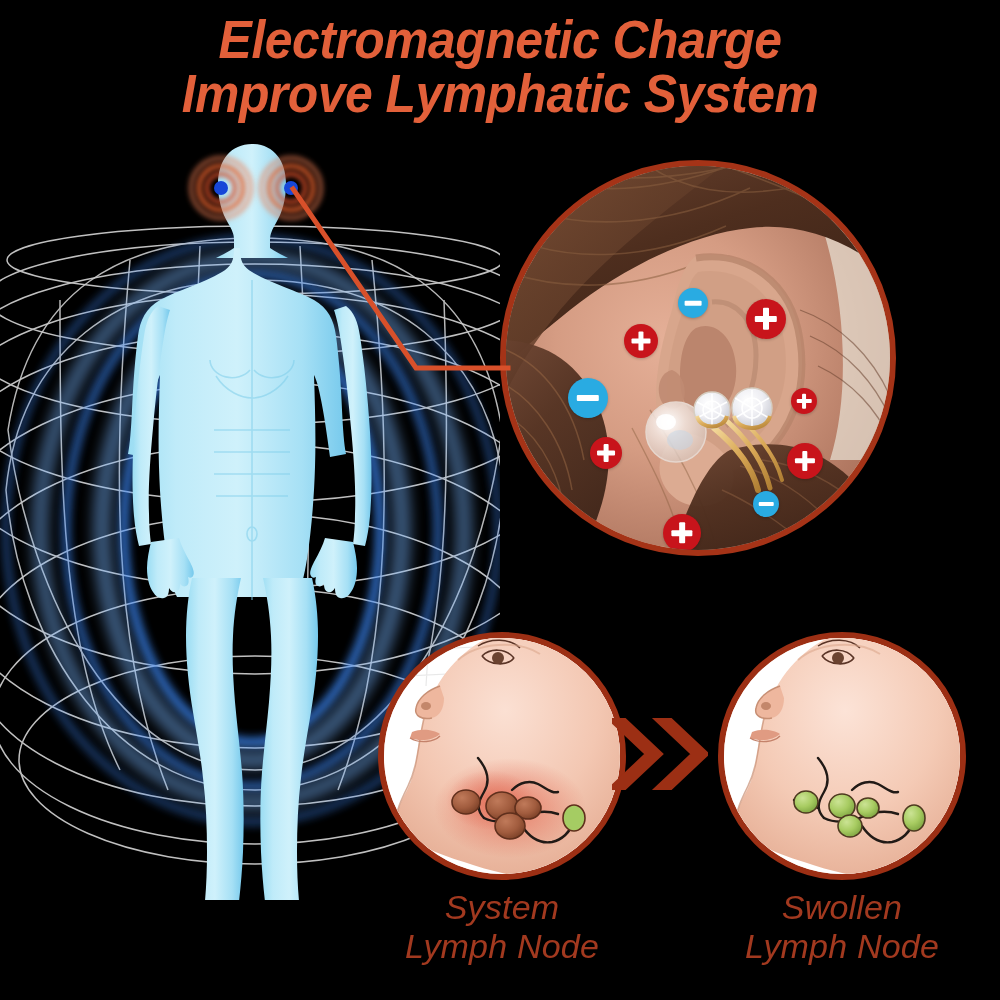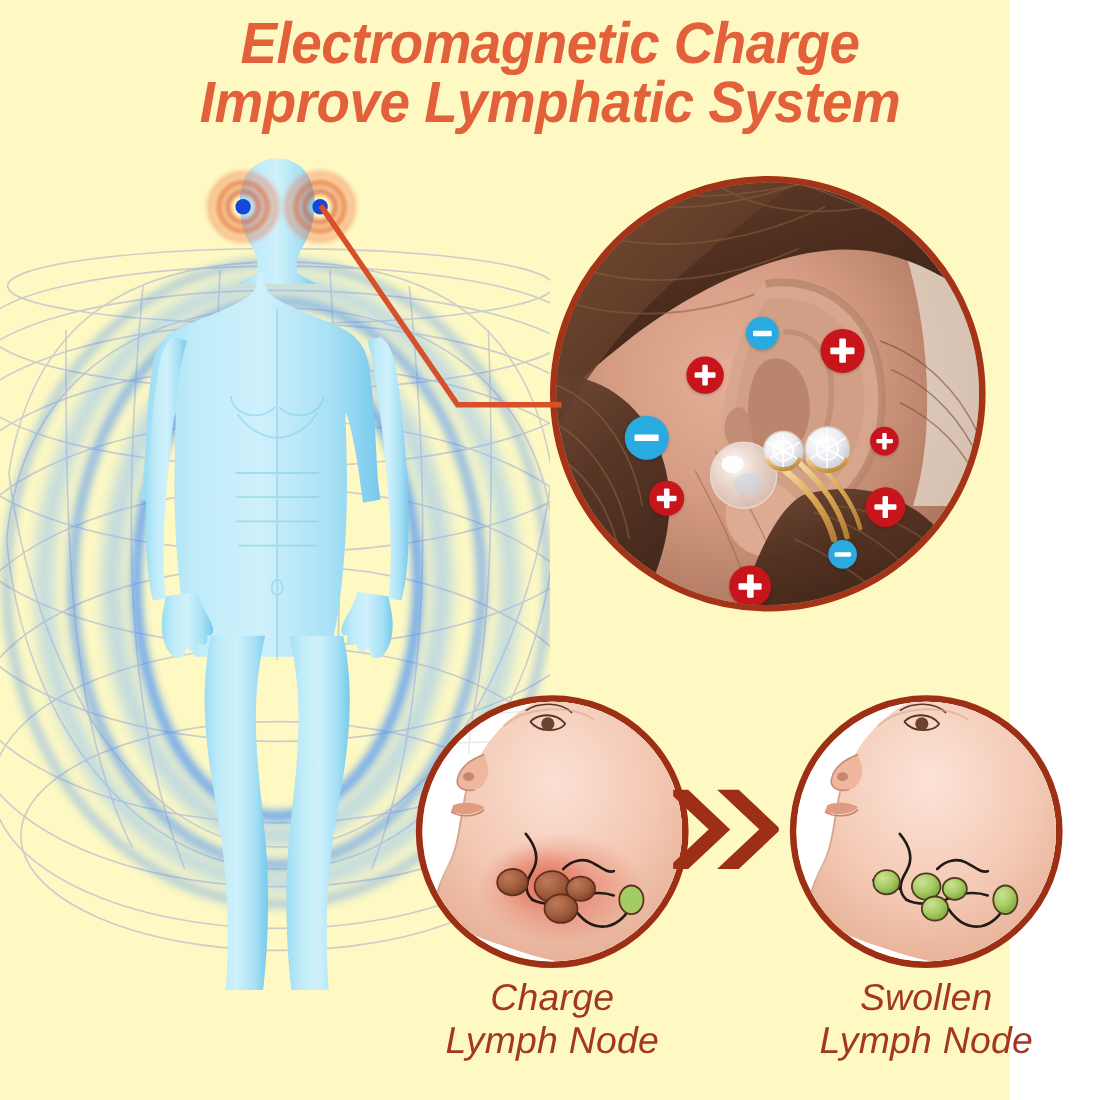--- a/index.html
+++ b/index.html
@@ -11,23 +11,23 @@
     width: 1000px;
     height: 1000px;
     position: relative;
     overflow: hidden;
     font-family: "Liberation Sans", sans-serif;
   }
 
   #stage {
     position: absolute;
     inset: 0;
-    width: 918px;
+    width: 1000px;
     height: 1000px;
-    background: #fef9c3;
+    background: #000000;
     text-decoration: underline;
   }
 
   
   #title-block {
     position: absolute;
     top: 14px;
     left: 0;
     width: 1000px;
     text-align: center;
@@ -513,21 +513,21 @@
             <ellipse cx="124" cy="174" rx="16" ry="14" fill="url(#swNode)" stroke="#5F2F1C" stroke-width="1.6"></ellipse>
             <ellipse cx="150" cy="176" rx="13" ry="11" fill="url(#swNode)" stroke="#5F2F1C" stroke-width="1.6"></ellipse>
             <ellipse cx="132" cy="194" rx="15" ry="13" fill="url(#swNode)" stroke="#5F2F1C" stroke-width="1.6"></ellipse>
           </g>
 
           <ellipse cx="196" cy="186" rx="11" ry="13" fill="#A5CC63" stroke="#5F2F1C" stroke-width="1.6"></ellipse>
         </g>
       </svg>
     </div>
     <div class="node-caption" style="color: rgb(162, 57, 31);">
-      <span class="cap-line">Charge</span>
+      <span class="cap-line">System</span>
       <span class="cap-line">Lymph Node</span>
     </div>
   </div>
 
   <svg id="chevron-arrow" viewBox="0 0 96 80" xmlns="http://www.w3.org/2000/svg">
     <path d="M4 8 L12 8 L46 40 L12 72 L4 72 L38 40 Z" fill="#9C2F14" stroke="#9C2F14" stroke-width="8" stroke-linejoin="miter"></path>
     <path d="M50 8 L58 8 L92 40 L58 72 L50 72 L84 40 Z" fill="#9C2F14" stroke="#9C2F14" stroke-width="8" stroke-linejoin="miter"></path>
   </svg>
 
   <div class="node-card" id="card-normal">

